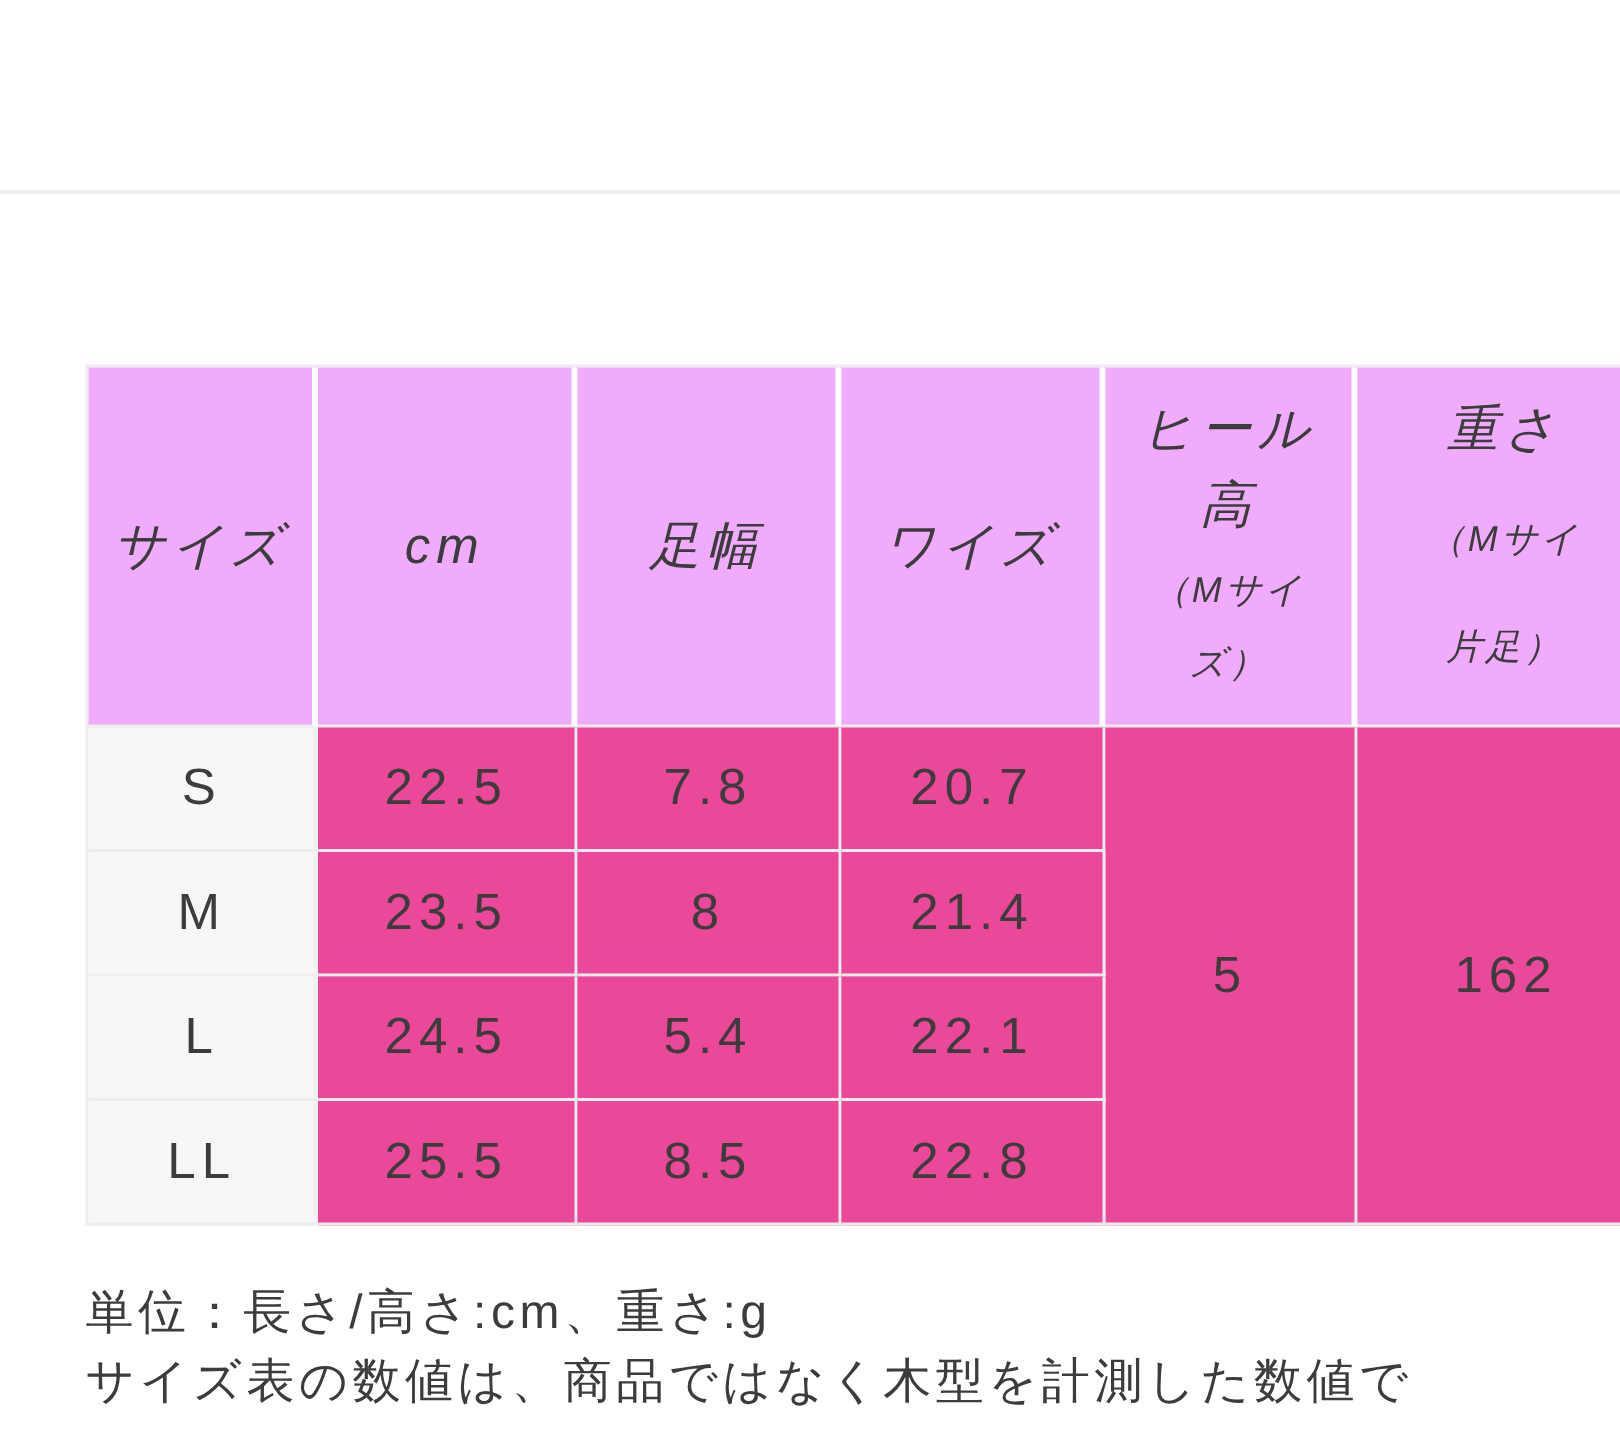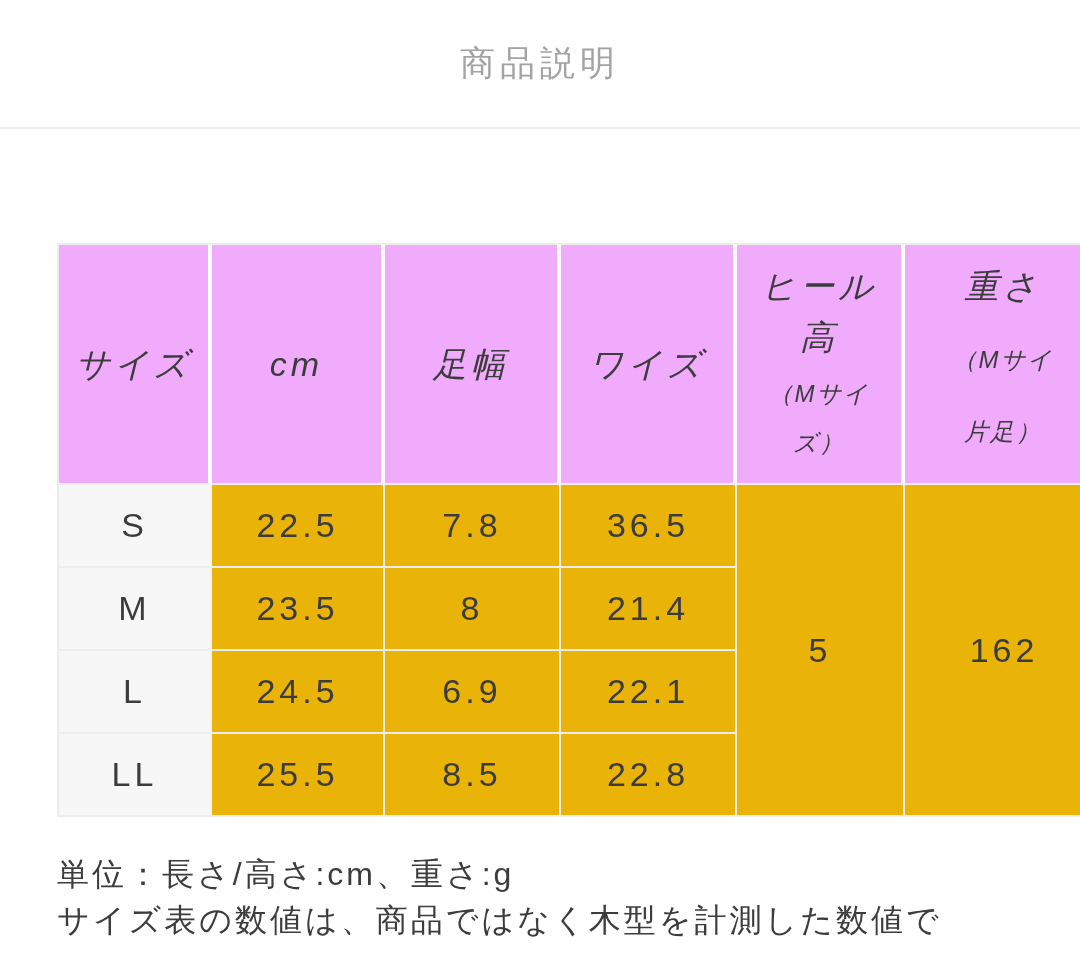--- a/index.html
+++ b/index.html
@@ -12,38 +12,37 @@
     color: #a3a3a3; cursor: pointer; }
   .tab.active { color: #3a3a3a; }
 
   
   table.size-table { border-collapse: separate; border-spacing: 0; table-layout: fixed;
     width: 1046px; margin: 114px 0 0 57px;
     border-top: 2px solid #ededed; border-left: 2px solid #ededed; }
   th, td { border-right: 2px solid #ededed; border-bottom: 2px solid #ededed;
     text-align: center; vertical-align: middle; font-weight: normal;
     font-size: 34px; letter-spacing: 4px; color: #3c3c3c; padding: 0 12px;
-    background: #eab308; }
+    background: #ec4899; }
   thead th { background: #f0abfc; border-right: 4px solid #ffffff; height: 240px; font-style: italic; }
   tbody th { background: #f7f7f7; border-right: 2px solid #f2f2f2; }
   tbody tr { height: 83px; }
   .th-label { white-space: pre-line; line-height: 1.5; }
   .th-sub { display: block; white-space: pre-line; font-size: 24px; letter-spacing: 2px;
     line-height: 2.05; margin-top: 6px; }
   th.col-weight .th-sub { line-height: 3.0; margin-top: 12px; }
 
   
   .notes { margin: 34px 57px 0 57px; font-size: 32px; letter-spacing: 3px;
     line-height: 46px; color: #3c3c3c; }
 </style>
 </head>
 <body>
 
 <nav class="tabs">
-  <div class="tab">商品説明</div>
 </nav>
 
 <table class="size-table">
   <colgroup>
     <col style="width:153px">
       <col style="width:173px">
       <col style="width:176px">
     <col style="width:176px">
       <col style="width:168px">
       <col style="width:200px">
@@ -65,34 +64,34 @@
         <span class="th-sub">（Mサイ
 片足）</span>
       </th>
     </tr>
   </thead>
   <tbody>
     <tr>
       <th>S</th>
       <td>22.5</td>
       <td>7.8</td>
-      <td>36.5</td>
+      <td>20.7</td>
       <td rowspan="4">5</td>
       <td rowspan="4">162</td>
     </tr>
     <tr>
       <th>M</th>
       <td>23.5</td>
       <td>8</td>
       <td>21.4</td>
     </tr>
     <tr>
       <th>L</th>
       <td>24.5</td>
-      <td>6.9</td>
+      <td>5.4</td>
       <td>22.1</td>
     </tr>
     <tr>
       <th>LL</th>
       <td>25.5</td>
       <td>8.5</td>
       <td>22.8</td>
     </tr>
   </tbody>
 </table>

